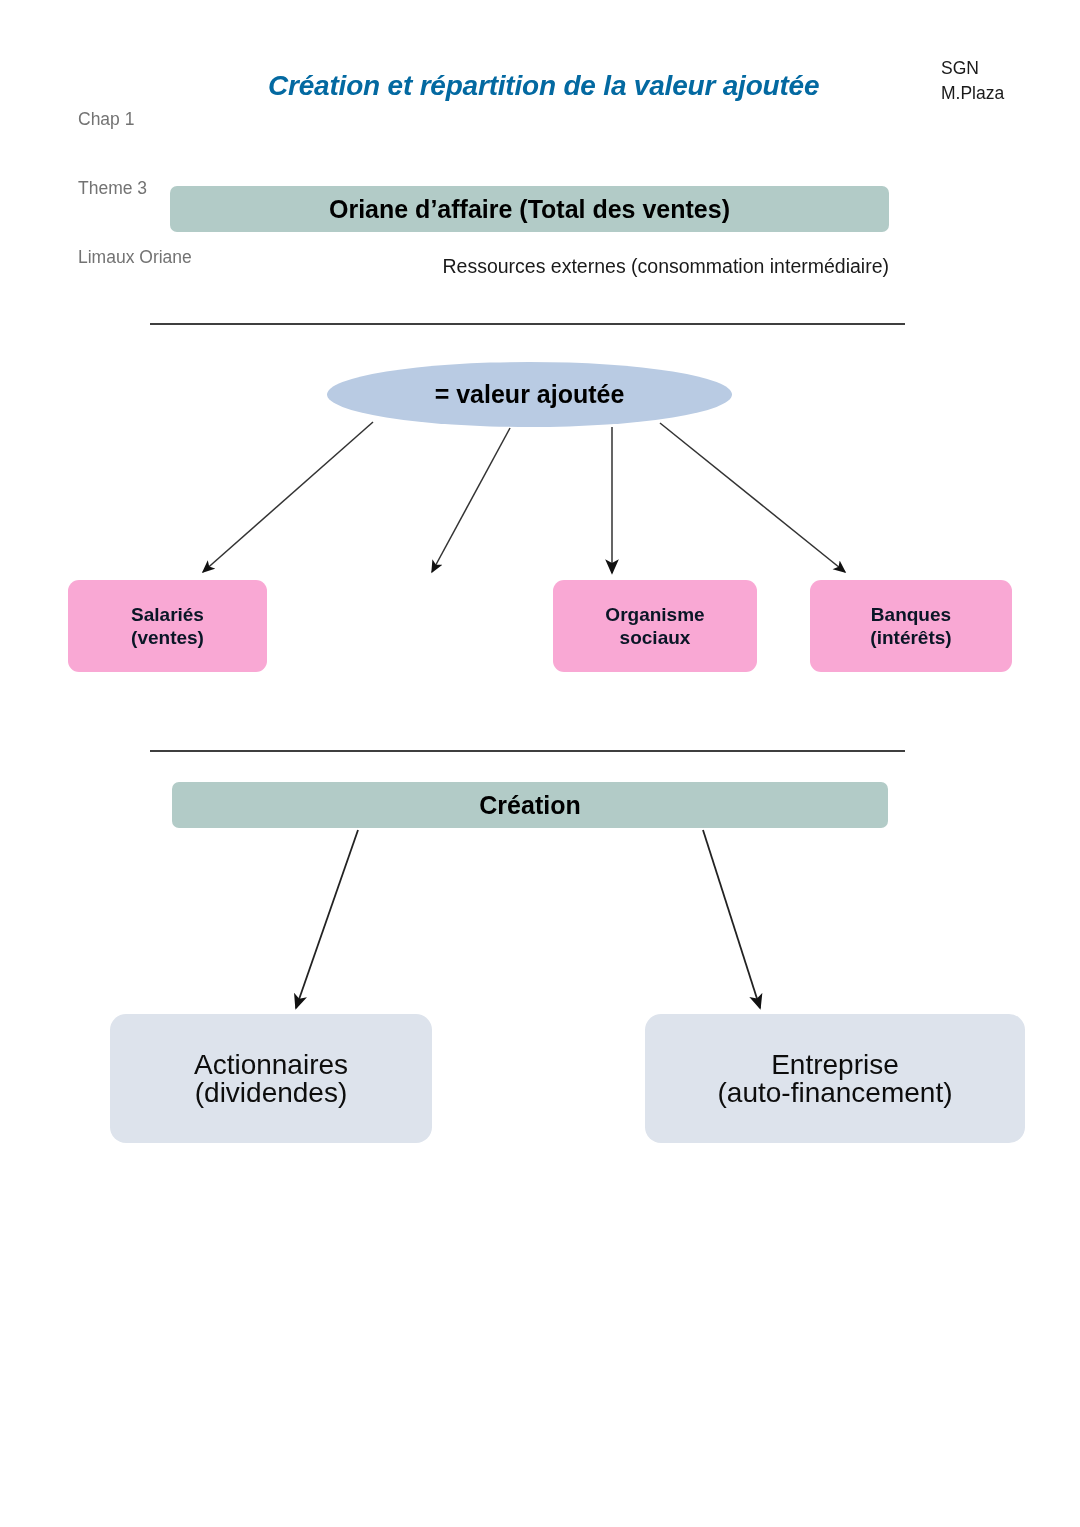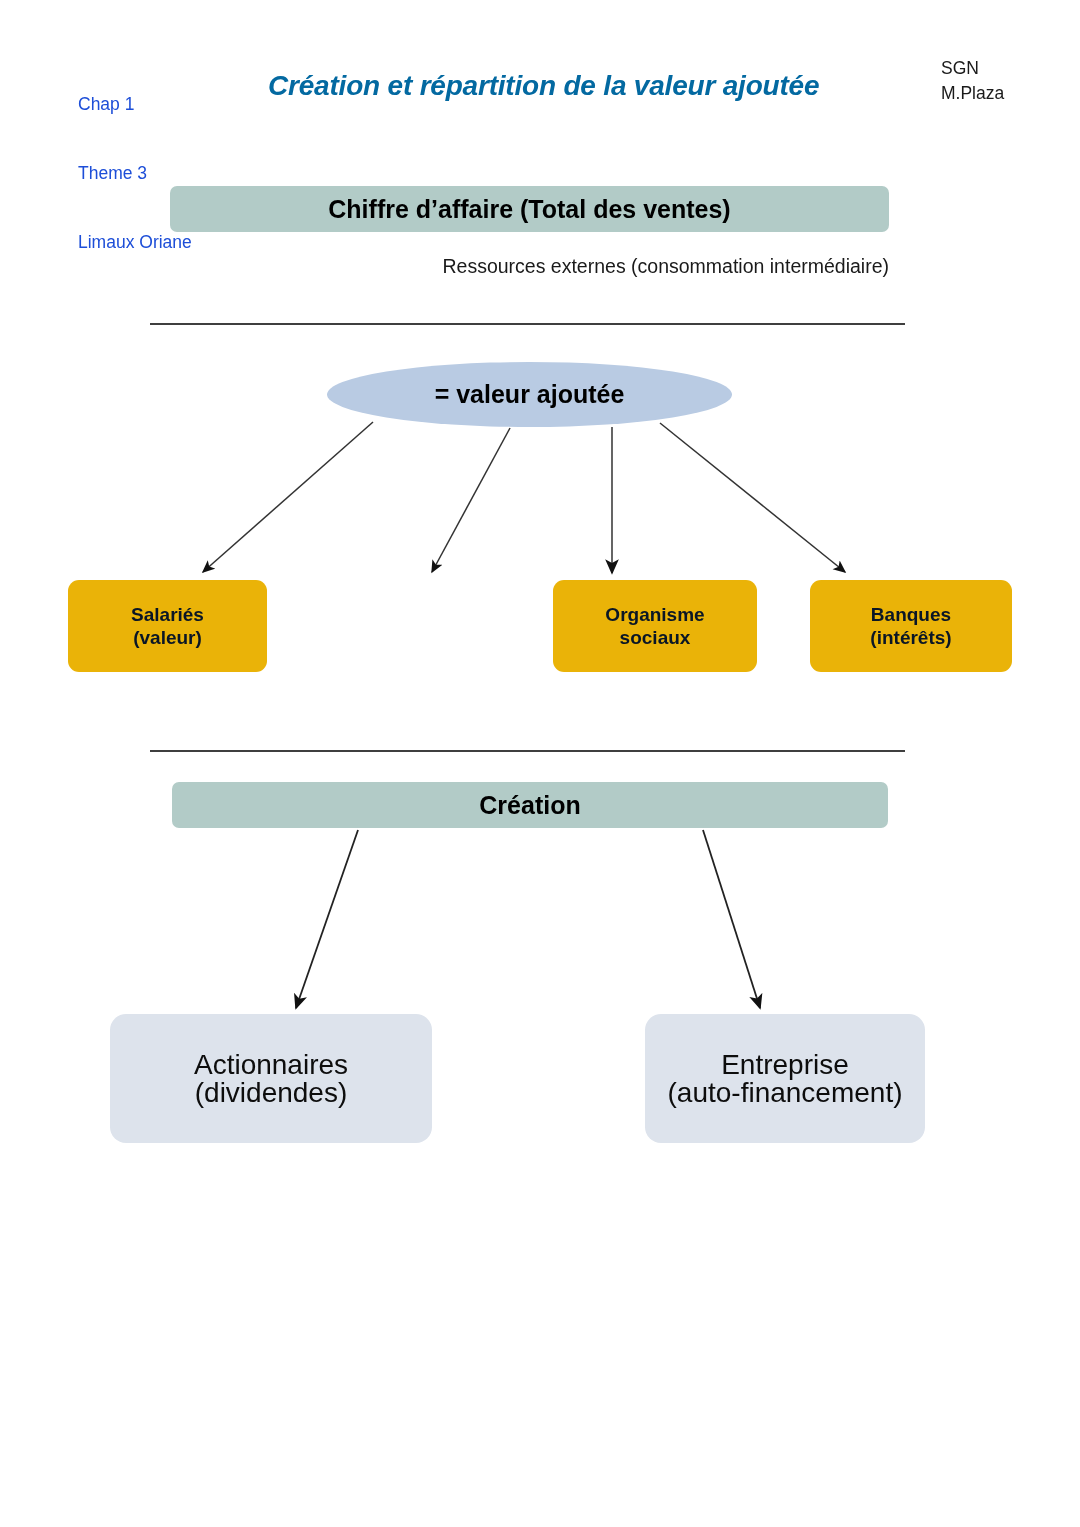--- a/index.html
+++ b/index.html
@@ -11,24 +11,24 @@
     font-family: "Liberation Sans", sans-serif;
     color: #000000;
     position: relative;
     overflow: hidden;
   }
   .page { position: absolute; inset: 0; }
 
   
   .hdr-left {
     position: absolute;
-    left: 78px; top: 47px;
+    left: 78px; top: 62px;
     font-size: 17.5px;
     line-height: 23px;
-    color: #1d4ed8;
+    color: #737373;
     white-space: pre;
   }
   .hdr-left div { white-space: nowrap; }
   .hdr-right {
     position: absolute;
     left: 941px; top: 56px;
     font-size: 17.5px;
     line-height: 25px;
     color: #1a1a1a;
   }
@@ -101,21 +101,21 @@
     justify-content: center;
     font-size: 25px;
     font-weight: bold;
     color: #000000;
     z-index: 3;
   }
 
   
   .box-blue {
     position: absolute;
-    background: #eab308;
+    background: #f9a8d4;
     border-radius: 11px;
     display: flex;
     align-items: center;
     justify-content: center;
     text-align: center;
     font-size: 19px;
     font-weight: bold;
     line-height: 23px;
     color: #0a1626;
     z-index: 3;
@@ -133,21 +133,21 @@
     display: flex;
     align-items: center;
     justify-content: center;
     text-align: center;
     font-size: 28px;
     line-height: 28px;
     color: #0d0d0d;
     z-index: 3;
   }
   #box-actionnaires { left: 110px; top: 1014px; width: 322px; height: 129px; }
-  #box-entreprise   { left: 645px; top: 1014px; width: 280px; height: 129px; }
+  #box-entreprise   { left: 645px; top: 1014px; width: 380px; height: 129px; }
 
   
   #arrows {
     position: absolute;
     left: 0; top: 0;
     width: 1080px; height: 1527px;
     z-index: 2;
     pointer-events: none;
   }
 </style>
@@ -162,21 +162,21 @@
     <div>Limaux Oriane</div>
   </div>
 
   <div class="doc-title">Création et répartition de la valeur ajoutée</div>
 
   <div class="hdr-right">
     <div>SGN</div>
     <div>M.Plaza</div>
   </div>
 
-  <div class="banner" id="banner-ca">Chiffre d’affaire (Total des ventes)</div>
+  <div class="banner" id="banner-ca">Oriane d’affaire (Total des ventes)</div>
 
   <div class="caption">Ressources externes (consommation intermédiaire)</div>
 
   <div class="rule" id="rule-top"></div>
 
   <svg id="arrows" viewBox="0 0 1080 1527">
     <defs>
       <marker id="ah" markerWidth="11" markerHeight="11" refX="7.6" refY="4.2" orient="auto" markerUnits="strokeWidth">
         <path d="M0,0.4 L8.6,4.2 L0,8 L2.1,4.2 Z" fill="#111111"></path>
       </marker>
@@ -189,21 +189,21 @@
 
     <line x1="358" y1="830" x2="296" y2="1008" stroke="#222222" stroke-width="1.8" marker-end="url(#ah)"></line>
     <line x1="703" y1="830" x2="760" y2="1008" stroke="#222222" stroke-width="1.8" marker-end="url(#ah)"></line>
   </svg>
 
   <div id="ellipse-va">= valeur ajoutée</div>
 
   <div class="box-blue" id="box-salaries">
     <div>
       <span>Salariés</span><br>
-      <span>(valeur)</span>
+      <span>(ventes)</span>
     </div>
   </div>
 
 
   <div class="box-blue" id="box-organisme">
     <div>
       <span>Organisme</span><br>
       <span>sociaux</span>
     </div>
   </div>

